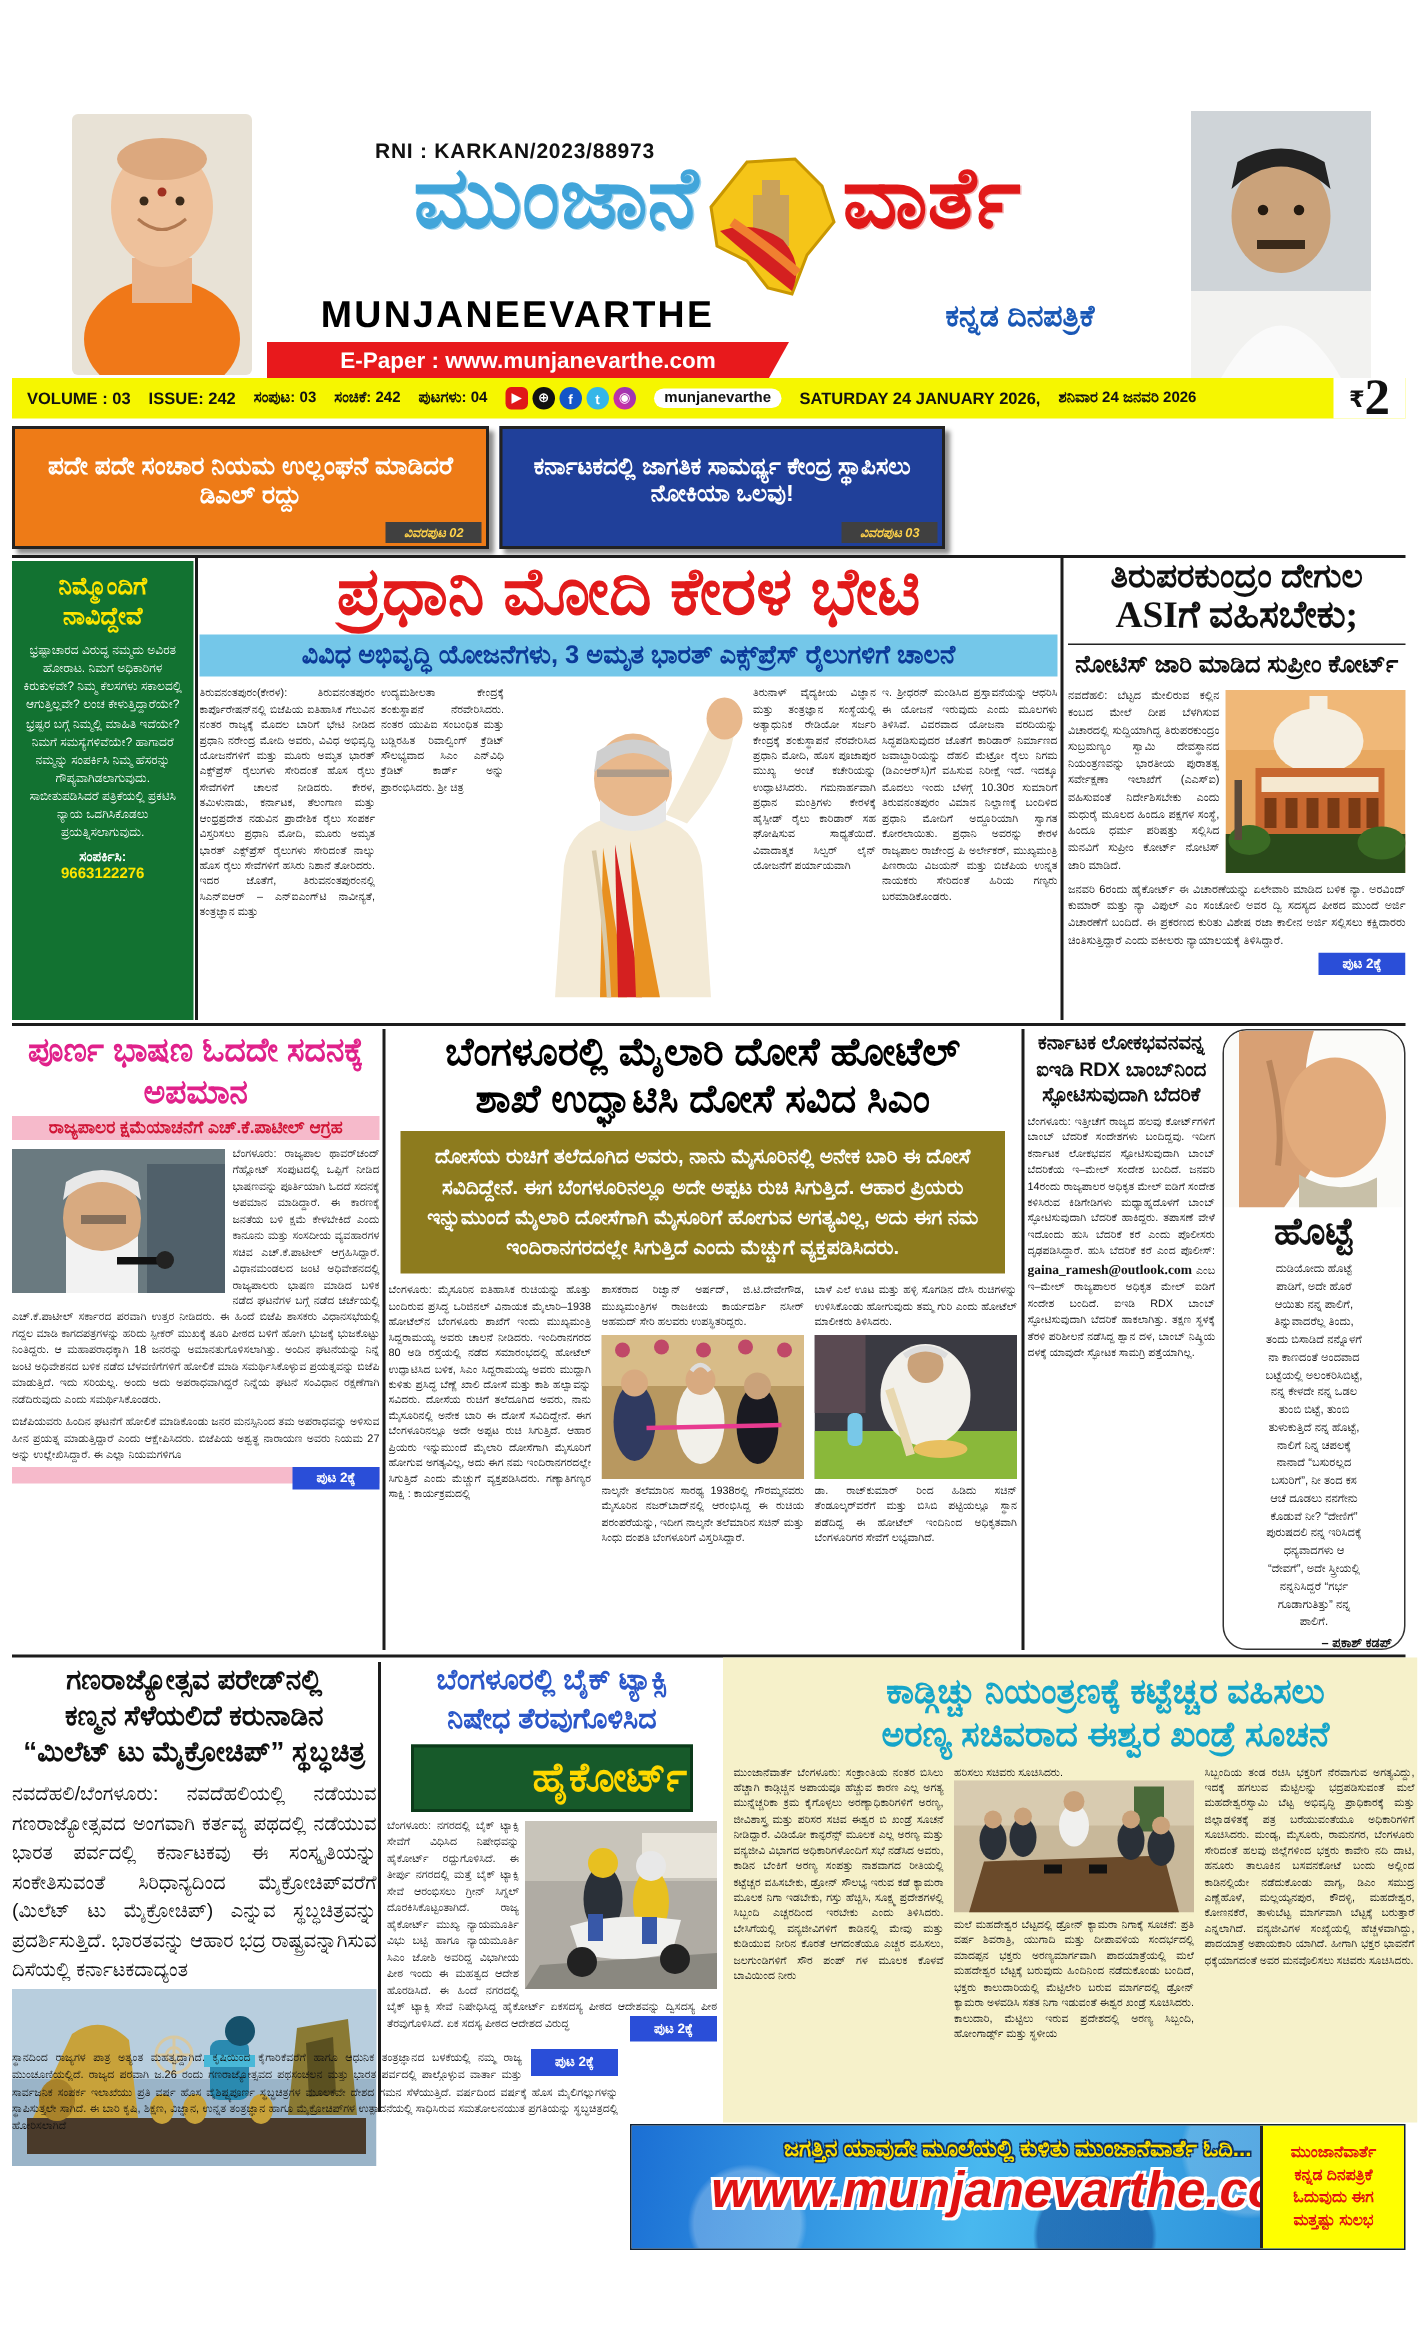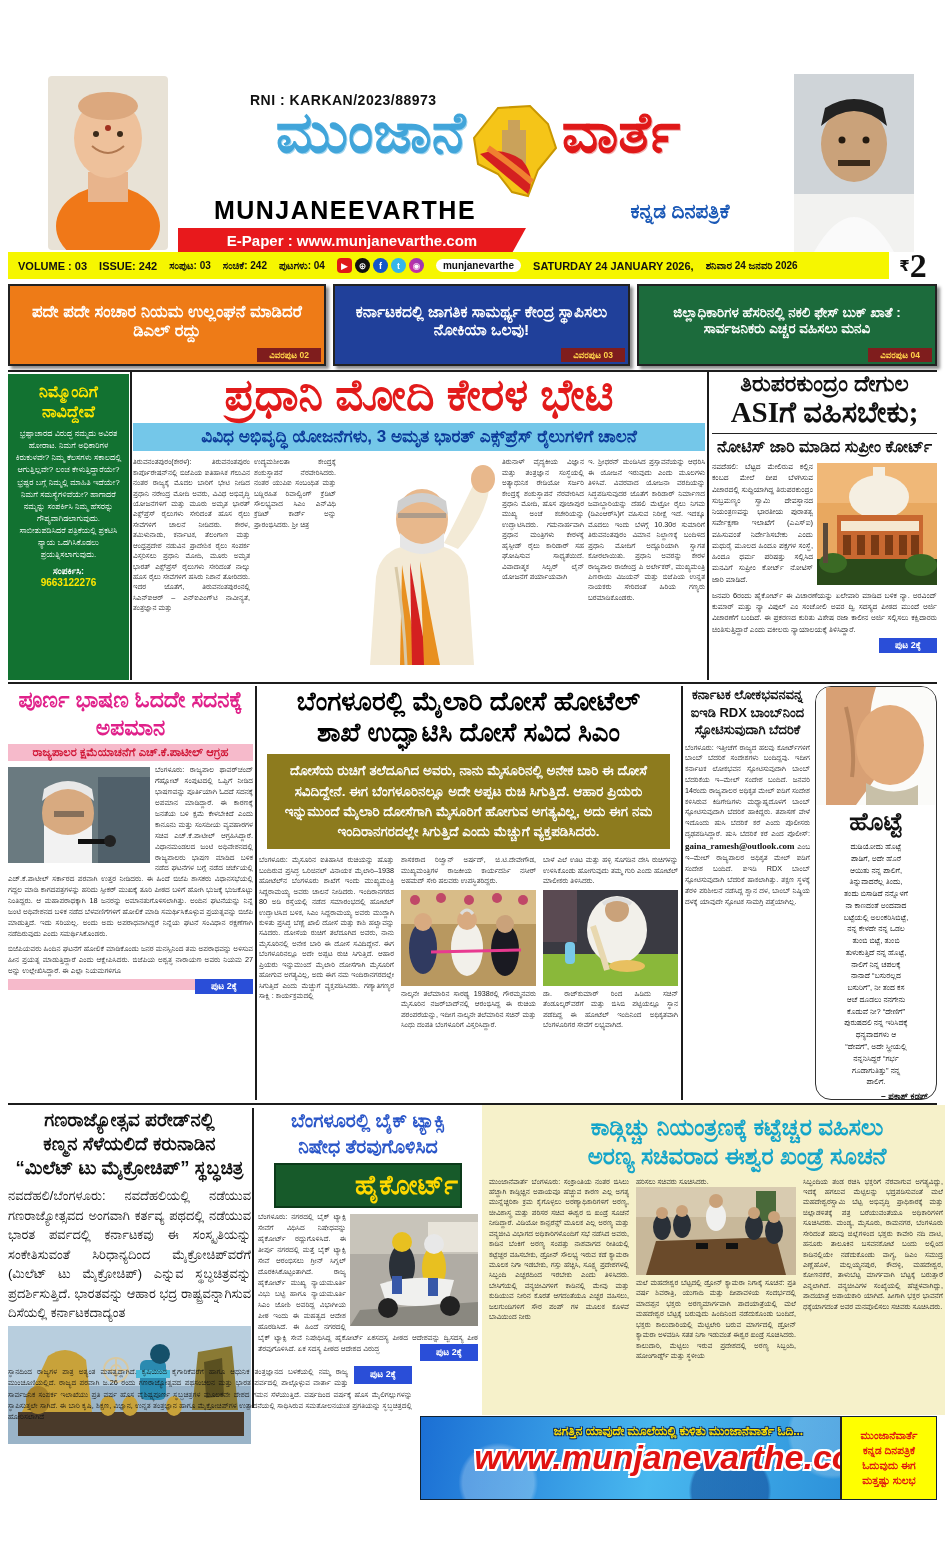--- a/index.html
+++ b/index.html
@@ -41,22 +41,22 @@
   .ic.ig{background:linear-gradient(45deg,#d92ca0,#8a3ab9);}
   .handle{background:#fff;border-radius:8px;padding:1px 7px;font-size:10px;}
   .price{position:absolute;right:0;top:0;height:27px;width:48px;background:#fff;display:flex;align-items:flex-start;justify-content:center;}
   .rupee{font-size:15px;font-weight:bold;margin-top:5px;}
   .pricenum{font-family:"Liberation Serif",serif;font-size:34px;font-weight:bold;line-height:.8;}
 
   
   .teaser{top:284px;height:82px;border:2px solid #222;box-sizing:border-box;color:#fff;font-weight:bold;
           display:flex;align-items:center;justify-content:center;text-align:center;padding:4px 10px 12px 10px;
           box-shadow:3px 3px 3px rgba(0,0,0,.45);}
-  .teaser .tg{position:absolute;right:3px;bottom:2px;background:#7f1d1d;color:#ffd24a;font-size:8.5px;
-          padding:1.5px 12px;font-weight:bold;}
+  .teaser .tg{position:absolute;right:3px;bottom:2px;background:#404040;color:#ffd24a;font-size:8.5px;
+          padding:1.5px 12px;font-weight:bold;font-style:italic;}
   .t0{left:8px;width:318px;background:#ee7b17;font-size:16.5px;}
   .t1{left:333px;width:297px;background:#20409a;font-size:15.5px;}
   .t2{left:637px;width:300px;background:#1c6b3c;font-size:13.5px;}
 
   
   .support{left:8px;top:374px;width:121px;height:306px;background:#127231;box-sizing:border-box;
            padding:8px 5px;text-align:center;color:#fff;}
   .sup-h{color:#ffe600;font-size:16px;font-weight:bold;line-height:1.25;}
   .sup-b{font-size:8.1px;line-height:1.5;margin-top:6px;}
   .sup-c{font-size:9px;font-weight:bold;margin-top:4px;}
@@ -68,21 +68,21 @@
   .lead-s{margin-top:5px;background:#74c7e9;color:#0b3a99;font-weight:bold;font-size:17px;
           text-align:center;padding:4px 2px;}
   .lead-body{margin-top:6px;display:flex;gap:4px;}
   .lcol{font-size:7.2px;line-height:1.45;}
   .c1{width:117px;} .c2{width:82px;} .c3{width:82px;} .c4{width:117px;}
   .modiph{width:158px;height:208px;flex:none;}
 
   
   .asi{left:712px;top:372px;width:225px;}
   .asi-t1{font-size:22px;font-weight:bold;text-align:center;line-height:1.1;}
-  .asi-t2{font-family:"Liberation Serif",serif;font-size:29px;font-weight:bold;text-align:center;line-height:1.0;margin-top:2px;}
+  .asi-t2{font-family:"Liberation Serif",serif;font-size:25px;font-weight:bold;text-align:center;line-height:1.0;margin-top:2px;}
   .asi-t3{font-size:16px;font-weight:bold;text-align:center;margin-top:6px;border-top:1.5px solid #222;padding-top:4px;}
   .asi-b{font-size:7.5px;line-height:1.5;margin-top:5px;}
   .asi-ph{float:right;width:120px;height:122px;margin:2px 0 2px 4px;}
   .ptag{background:#2a4ed8;color:#fff;font-size:9px;font-weight:bold;padding:2px 16px;float:right;}
 
   
   .speech{left:8px;top:686px;width:245px;}
   .sp-h{color:#e0218a;font-size:22px;font-weight:bold;text-align:center;line-height:1.25;}
   .sp-s{margin-top:3px;background:#f6bacb;color:#d01535;font-weight:bold;font-size:11.5px;text-align:center;padding:2px;}
   .sp-b{font-size:7.3px;line-height:1.5;margin-top:4px;}
@@ -135,21 +135,21 @@
   .fi-ph{width:160px;height:88px;margin-bottom:3px;}
 
   
   .banner{left:420px;top:1416px;width:517px;height:84px;
           background:
             radial-gradient(circle at 15% 80%, rgba(255,255,255,.25) 0 8%, transparent 9%),
             radial-gradient(circle at 80% 20%, rgba(255,255,255,.2) 0 10%, transparent 11%),
             radial-gradient(circle at 60% 90%, rgba(10,60,140,.5) 0 12%, transparent 13%),
             linear-gradient(100deg,#1b6fd4,#49b8ef 45%,#1f7fd0);
           border:1px solid #123;box-sizing:border-box;text-align:center;overflow:hidden;}
-  .ba-l{margin-top:7px;color:#ffe000;font-weight:bold;font-size:12px;
+  .ba-l{margin-top:7px;color:#ffe000;font-weight:bold;font-size:15px;
         text-shadow:1px 1px 0 #103060,-1px -1px 0 #103060,1px -1px 0 #103060,-1px 1px 0 #103060;}
   .ba-u{margin-top:2px;color:#e01212;font-weight:bold;font-style:italic;font-size:34px;line-height:1.0;
         text-shadow:2px 2px 0 #fff,-2px -2px 0 #fff,2px -2px 0 #fff,-2px 2px 0 #fff;}
   .ba-side{position:absolute;right:0;top:0;width:94px;height:82px;background:#ffff00;border-left:2px solid #222;
         color:#e01212;font-weight:bold;font-size:10.5px;line-height:1.45;display:flex;align-items:center;justify-content:center;}
   svg{display:block;}
 </style>
 </head>
 <body>
 
@@ -220,24 +220,20 @@
     </span>
   </div>
 
   <div class="abs teaser t0">
     <span>ಪದೇ ಪದೇ ಸಂಚಾರ ನಿಯಮ ಉಲ್ಲಂಘನೆ ಮಾಡಿದರೆ ಡಿಎಲ್ ರದ್ದು</span>
     <span class="tg">ವಿವರಪುಟ 02</span>
   </div>
   <div class="abs teaser t1">
     <span>ಕರ್ನಾಟಕದಲ್ಲಿ ಜಾಗತಿಕ ಸಾಮರ್ಥ್ಯ ಕೇಂದ್ರ ಸ್ಥಾಪಿಸಲು ನೋಕಿಯಾ ಒಲವು!</span>
     <span class="tg">ವಿವರಪುಟ 03</span>
-  </div>
-  <div class="abs teaser t2">
-    <span>ಜಿಲ್ಲಾಧಿಕಾರಿಗಳ ಹೆಸರಿನಲ್ಲಿ ನಕಲಿ ಫೇಸ್ ಬುಕ್ ಖಾತೆ : ಸಾರ್ವಜನಿಕರು ಎಚ್ಚರ ವಹಿಸಲು ಮನವಿ</span>
-    <span class="tg">ವಿವರಪುಟ 04</span>
   </div>
 
   <div class="hline" style="left:8px;top:370px;width:929px;"></div>
 
   <div class="abs support">
     <div class="sup-h pre">ನಿಮ್ಮೊಂದಿಗೆ
 ನಾವಿದ್ದೇವೆ</div>
     <div class="sup-b">ಭ್ರಷ್ಟಾಚಾರದ ವಿರುದ್ಧ ನಮ್ಮದು ಅವಿರತ ಹೋರಾಟ. ನಿಮಗೆ ಅಧಿಕಾರಿಗಳ ಕಿರುಕುಳವೇ? ನಿಮ್ಮ ಕೆಲಸಗಳು ಸಕಾಲದಲ್ಲಿ ಆಗುತ್ತಿಲ್ಲವೇ? ಲಂಚ ಕೇಳುತ್ತಿದ್ದಾರೆಯೇ? ಭ್ರಷ್ಟರ ಬಗ್ಗೆ ನಿಮ್ಮಲ್ಲಿ ಮಾಹಿತಿ ಇದೆಯೇ? ನಿಮಗೆ ಸಮಸ್ಯೆಗಳಿವೆಯೇ? ಹಾಗಾದರೆ ನಮ್ಮನ್ನು ಸಂಪರ್ಕಿಸಿ ನಿಮ್ಮ ಹೆಸರನ್ನು ಗೌಪ್ಯವಾಗಿಡಲಾಗುವುದು. ಸಾಬೀತುಪಡಿಸಿದರೆ ಪತ್ರಿಕೆಯಲ್ಲಿ ಪ್ರಕಟಿಸಿ ನ್ಯಾಯ ಒದಗಿಸಿಕೊಡಲು ಪ್ರಯತ್ನಿಸಲಾಗುವುದು.</div>
     <div class="sup-c">ಸಂಪರ್ಕಿಸಿ:</div>
     <div class="sup-p">9663122276</div>

